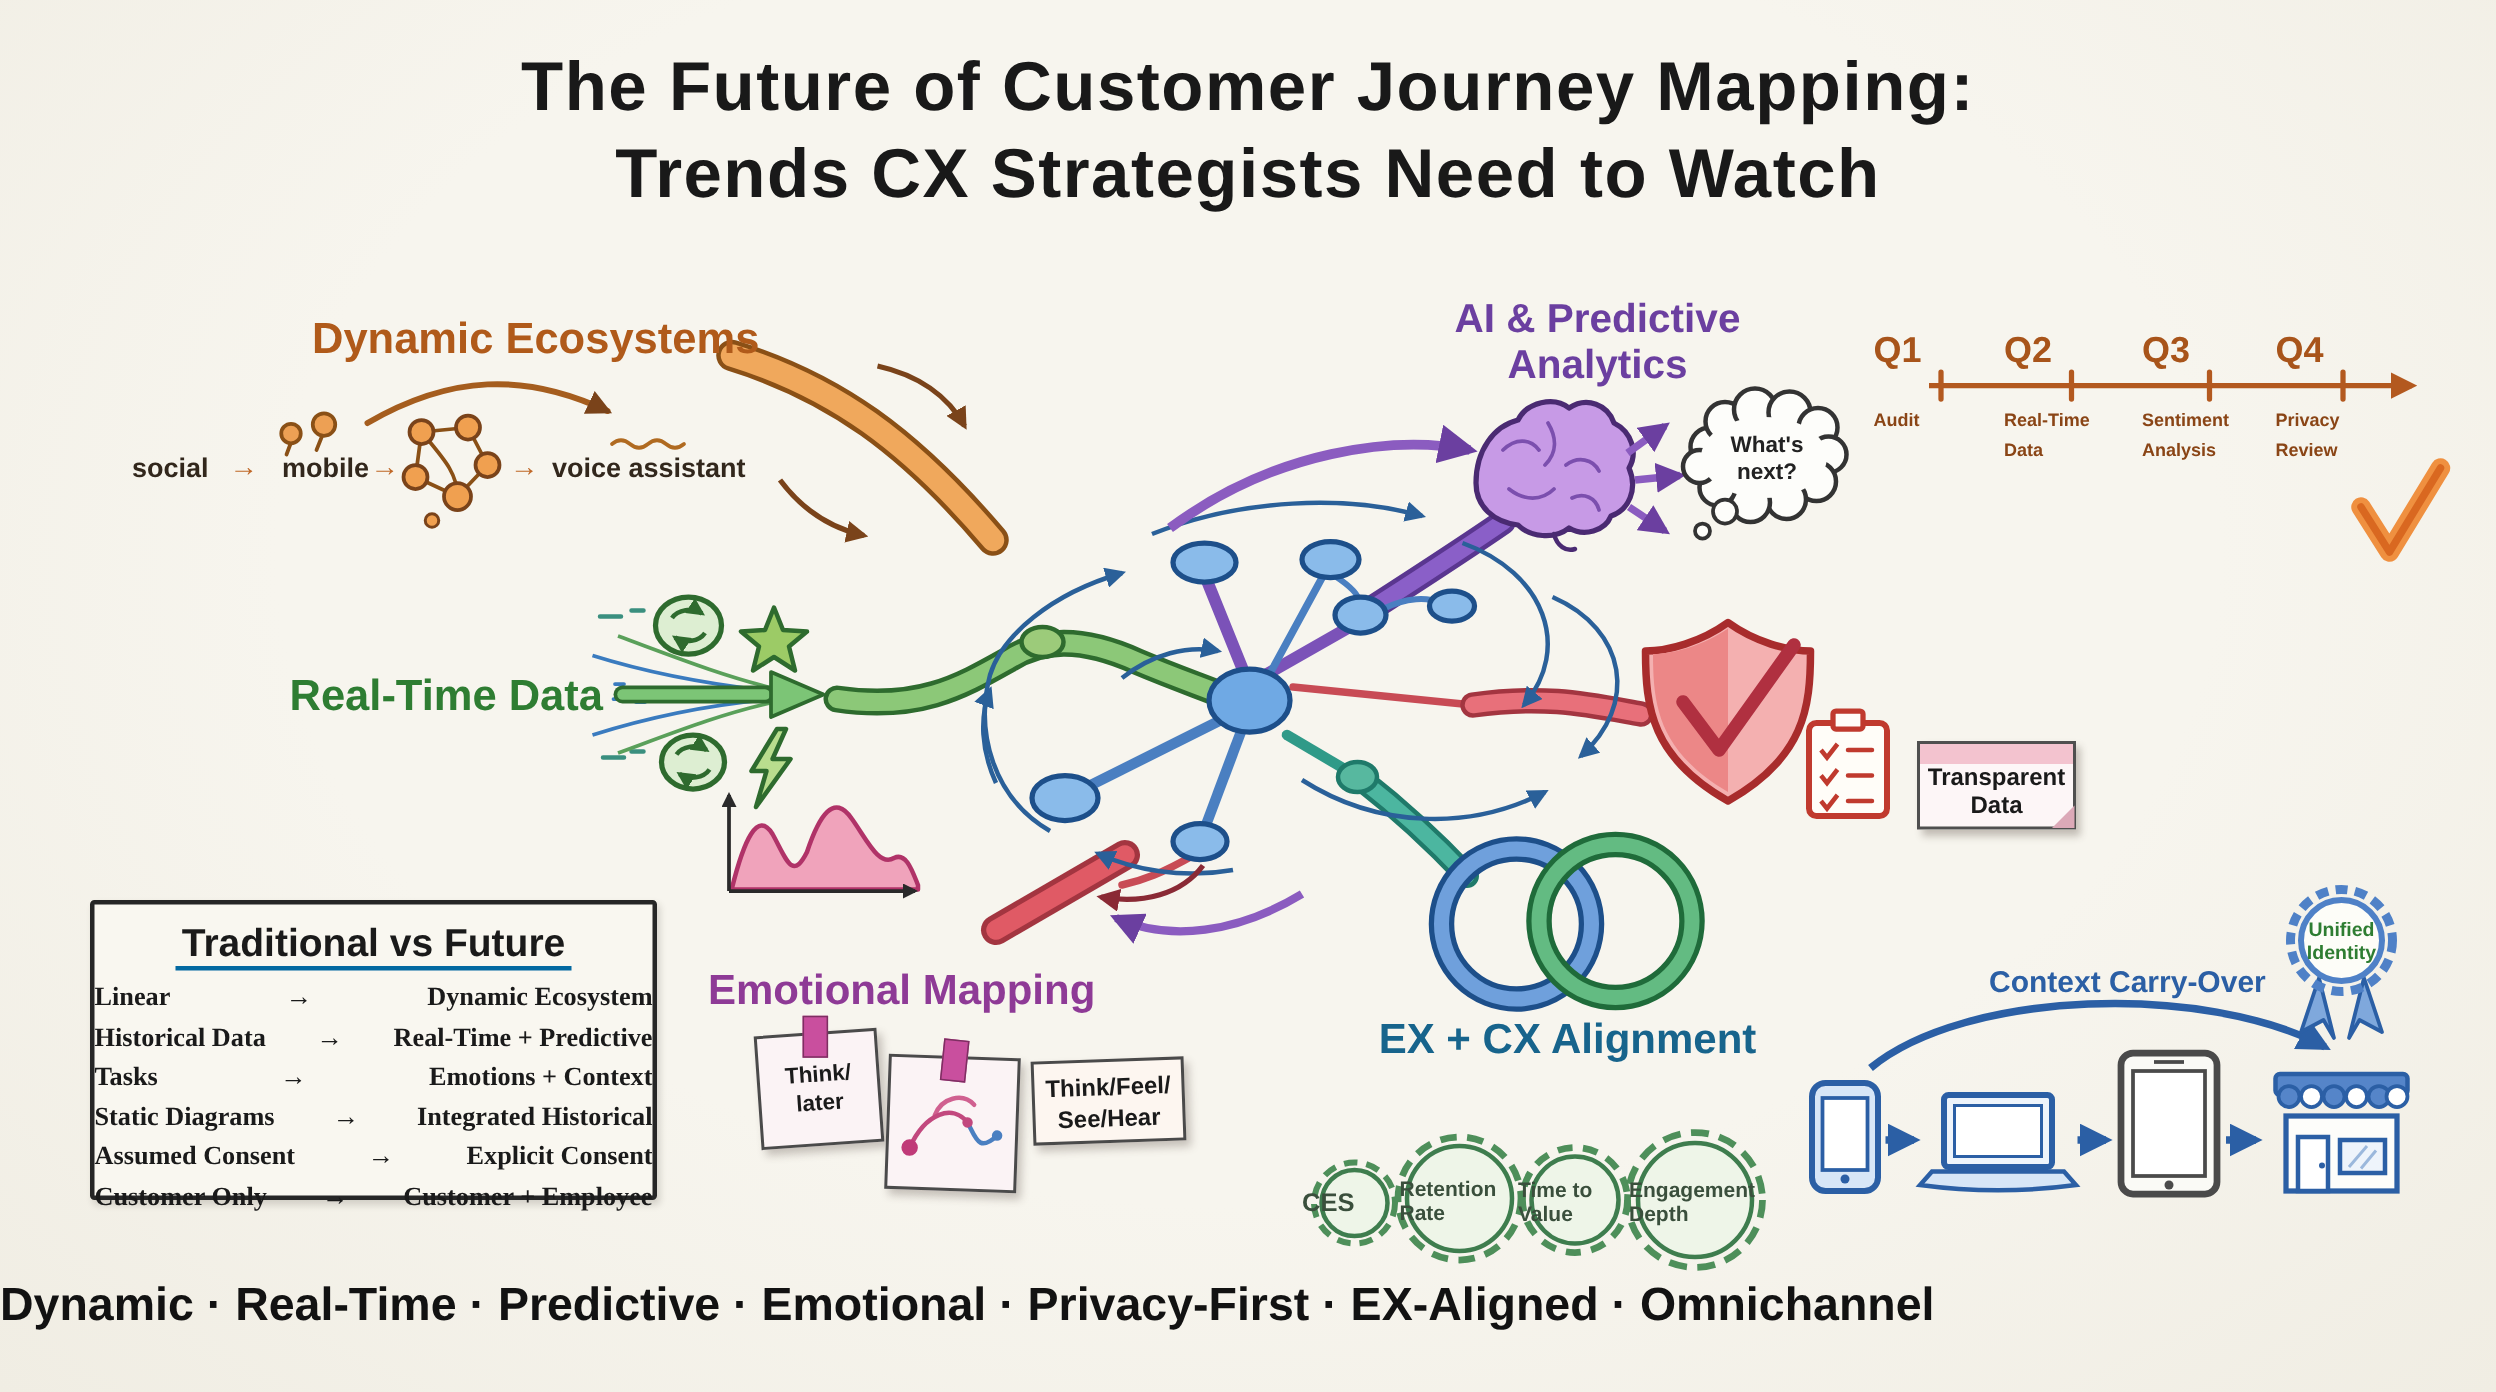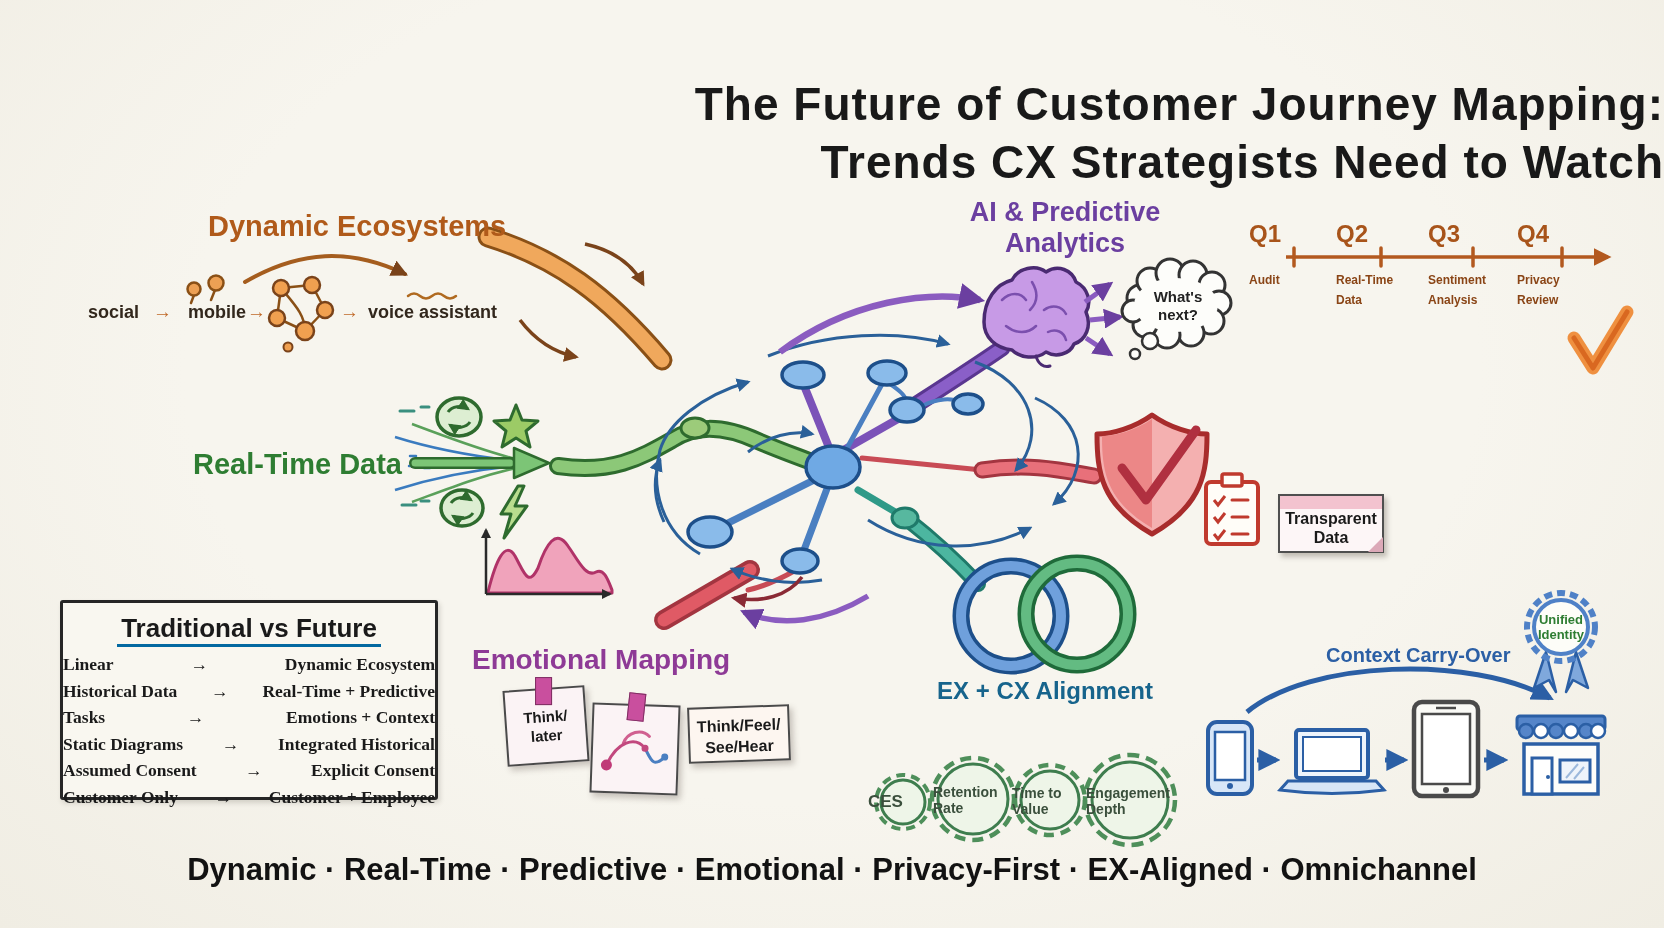--- a/index.html
+++ b/index.html
@@ -7,21 +7,21 @@
     position:relative;width:1664px;height:928px;overflow:hidden;
     background:radial-gradient(ellipse at 50% 40%, #f7f5ee 55%, #f0ede3 100%);
     font-family:"Liberation Sans", sans-serif;color:#1a1a1a;
   }
   .abs{position:absolute;}
   .pre{white-space:pre-line;}
   .ctr{text-align:center;}
   .b{font-weight:bold;}
   #art{position:absolute;left:0;top:0;z-index:1;}
   .txt{position:absolute;z-index:2;}
-  .main-title{left:0;right:0;text-align:right;font-size:46px;font-weight:bold;color:#191919;letter-spacing:1px;margin-top:47px;}
+  .main-title{left:0;right:0;text-align:center;font-size:46px;font-weight:bold;color:#191919;letter-spacing:1px;}
   .sec-title{font-weight:bold;white-space:nowrap;}
   .chain{font-size:18px;font-weight:bold;color:#32271c;white-space:nowrap;}
   .chain-arrow{color:#c06828;font-size:19px;font-weight:bold;}
   .q-num{font-size:24px;font-weight:bold;color:#a8541a;width:90px;}
   .q-label{font-size:12px;font-weight:bold;color:#8a4516;text-align:left;width:90px;line-height:20px;}
   .note{position:absolute;z-index:2;background:#fbf3f5;border:2px solid#4a4a4a;box-shadow:3px 4px 6px rgba(70,55,45,.28);}
   .tape{position:absolute;top:-13px;left:50%;width:15px;height:26px;background:#c94f9e;border:1.5px solid #7e2f62;transform:translateX(-50%) rotate(4deg);}
   .tvf-box{left:60px;top:600px;width:372px;height:194px;background:#f9f7f0;border:3px solid #262626;border-radius:3px;box-shadow:2px 3px 5px rgba(60,55,45,.18);}
   .tvf-title{margin-top:10px;text-align:center;font-size:26px;font-weight:bold;}
   .tvf-title span{border-bottom:3px solid #0369a1;padding:0 4px 1px;}
@@ -30,21 +30,21 @@
   .sticky-big{
     left:1278px;top:494px;width:106px;height:59px;z-index:2;
     background:linear-gradient(#f3c3cf 0 13px, #fdf6f7 13px);
     border:2px solid #4f4f4f;box-shadow:3px 4px 5px rgba(70,55,45,.3);
     font-size:16px;font-weight:bold;line-height:19px;text-align:center;padding-top:13px;box-sizing:border-box;
   }
   .sticky-big::after{content:"";position:absolute;bottom:-1px;right:-1px;width:0;height:0;
     border-bottom:15px solid #dca9b8;border-left:15px solid transparent;}
   .badge-label{position:absolute;z-index:2;font-weight:bold;color:#3a4f3c;}
   .bubble-text{left:1136px;top:288px;width:84px;text-align:center;font-size:15px;line-height:18px;font-weight:bold;color:#222;}
-  .tagline{left:0;right:0;top:852px;text-align:center;font-size:31px;font-weight:bold;color:#121212;}
+  .tagline{left:0;right:0;top:852px;font-size:31px;font-weight:bold;color:#121212;}
 </style>
 </head>
 <body>
 
 <div id="stage">
 
 <svg id="art" width="1664" height="928" viewBox="0 0 1664 928">
   <defs>
     <marker id="mBlue" viewBox="0 0 10 10" refX="8" refY="5" markerWidth="4.6" markerHeight="4.6" orient="auto-start-reverse">
           <path d="M0,0 L10,5 L0,10 z" fill="#2a6099"></path>
@@ -388,21 +388,21 @@
     <path d="M14,60 C24,36 42,30 52,42" fill="none" stroke="#c2487e" stroke-width="3" stroke-linecap="round"></path>
     <path d="M52,42 C58,52 60,62 72,50" fill="none" stroke="#4a7fc1" stroke-width="3" stroke-linecap="round"></path>
     <circle cx="14" cy="60" r="5.5" fill="#c03a78"></circle>
     <circle cx="52" cy="42" r="3.5" fill="#c2487e"></circle>
     <circle cx="72" cy="50" r="3.5" fill="#4a7fc1"></circle>
   </svg>
 </div>
 <div class="note pre ctr b" style="left:688px;top:706px;width:102px;height:56px;transform:rotate(-2deg);font-size:16px;line-height:21px;padding-top:7px;box-sizing:border-box;background:#fdf6f0">Think/Feel/
 See/Hear</div>
 
-<div class="txt sec-title" style="left:915px;top:677px;width:260px;text-align:center;font-size:24px;color:#17648c">EX + CX Alignment</div>
+<div class="txt sec-title" style="left:915px;top:677px;width:260px;text-align:center;font-size:28px;color:#17648c">EX + CX Alignment</div>
 <div class="badge-label" style="left:868px;top:792px;width:70px;font-size:17px">CES</div>
 <div class="badge-label pre" style="left:933px;top:784px;width:80px;font-size:14px;line-height:16px">Retention
 Rate</div>
 <div class="badge-label pre" style="left:1012px;top:785px;width:76px;font-size:14px;line-height:16px">Time to
 Value</div>
 <div class="badge-label pre" style="left:1086px;top:785px;width:88px;font-size:14px;line-height:16px">Engagement
 Depth</div>
 
 <div class="txt sec-title" style="left:1326px;top:644px;font-size:20px;color:#2b5fa5">Context Carry-Over</div>
 <div class="txt pre ctr b" style="left:1527px;top:612px;width:68px;font-size:13px;line-height:15px;color:#2e7d32">Unified

